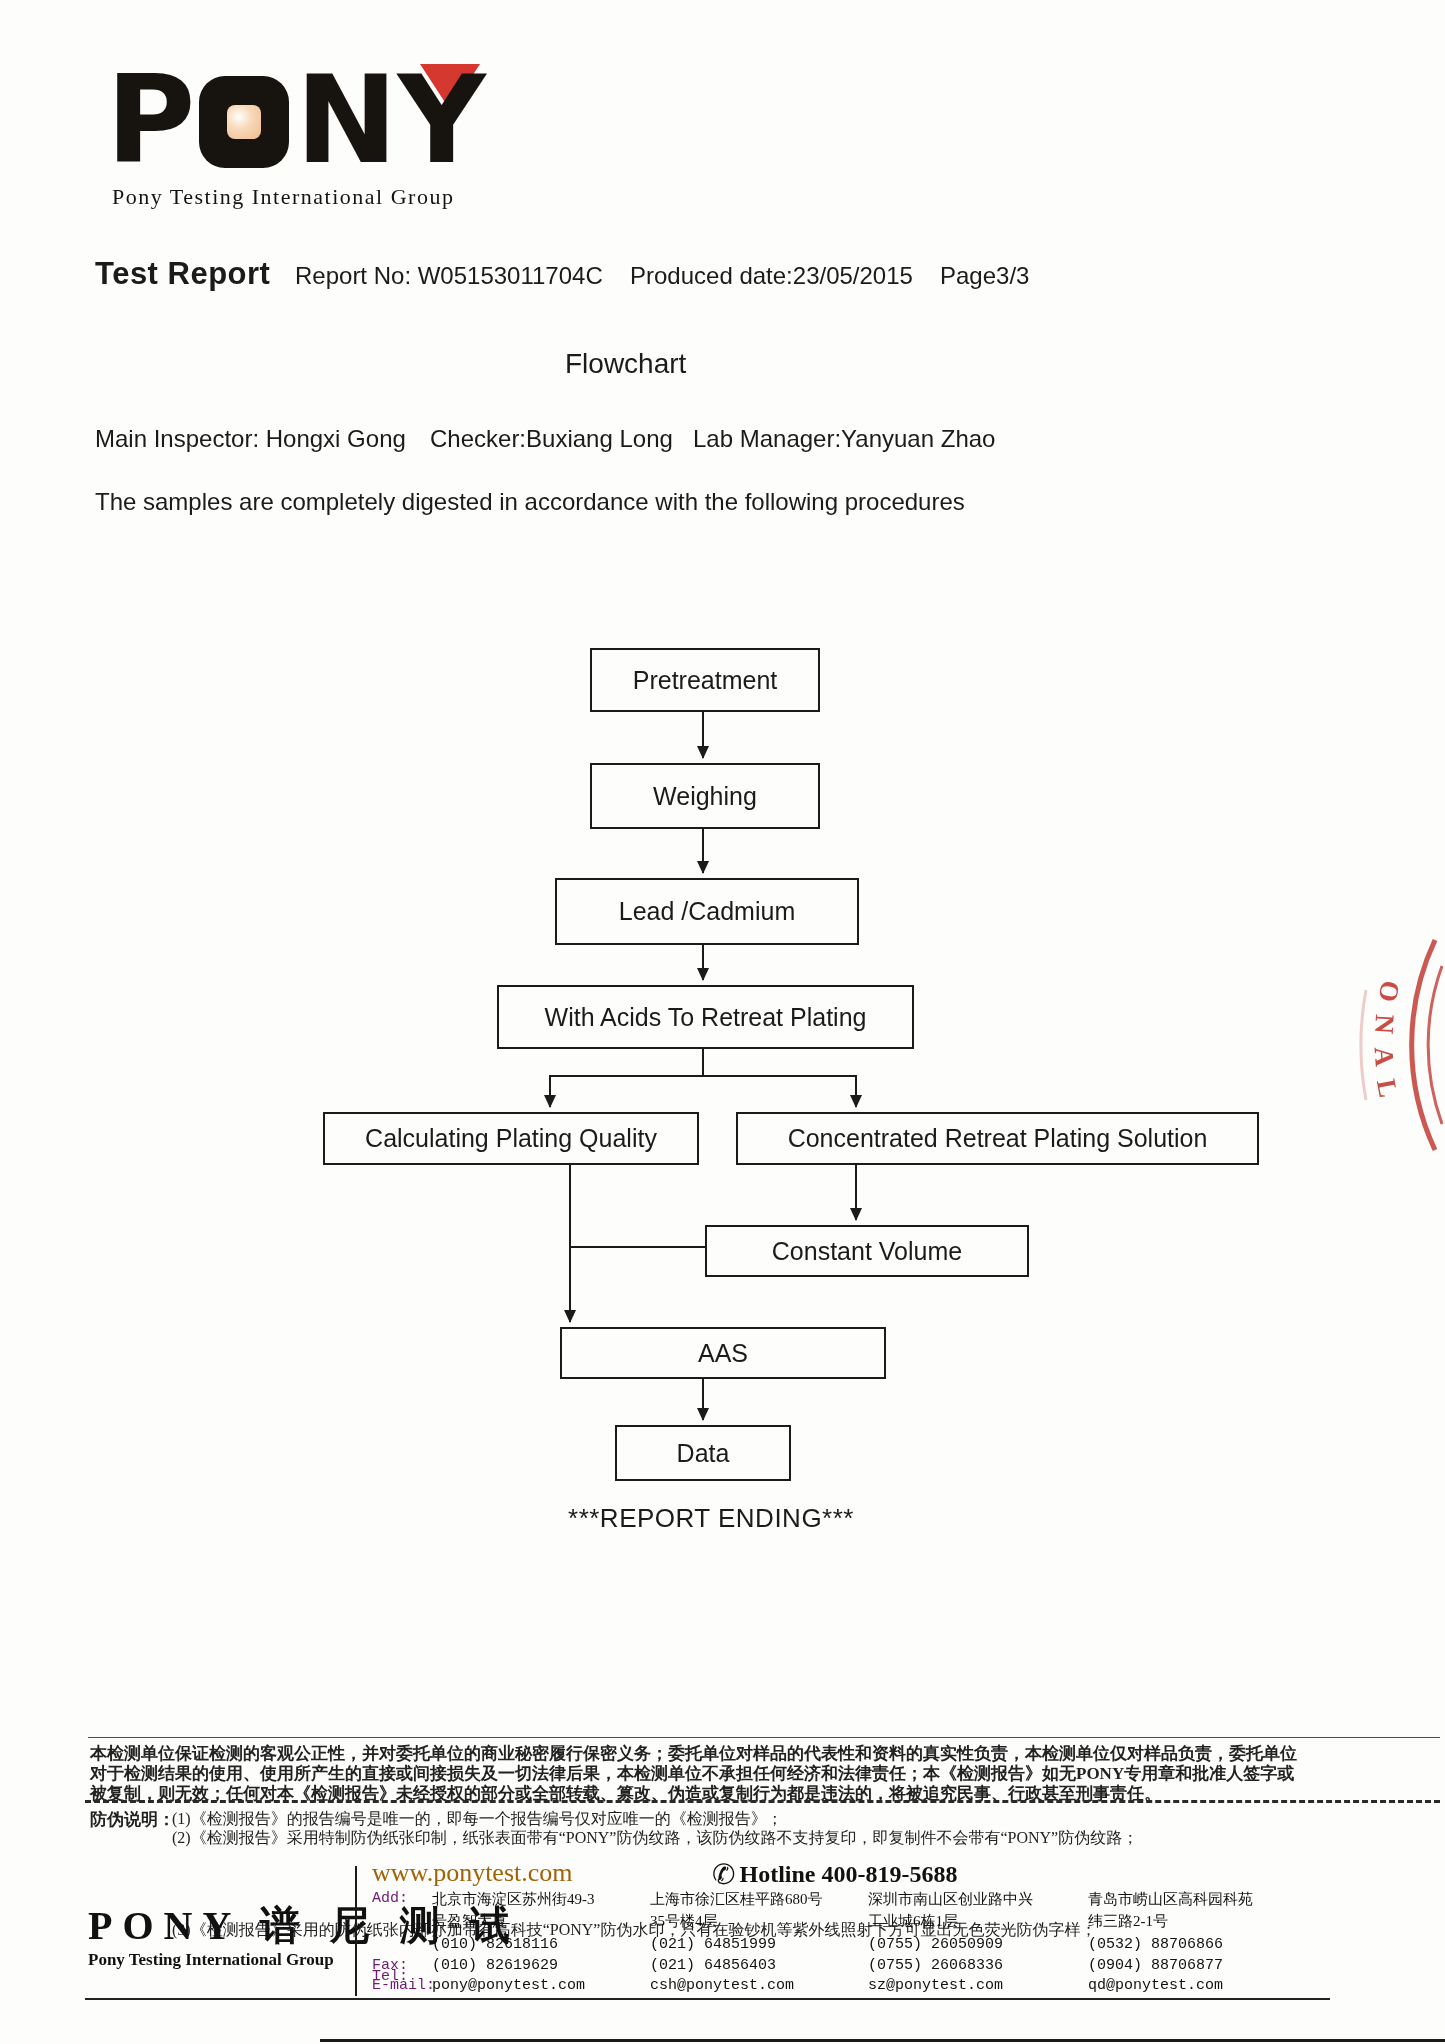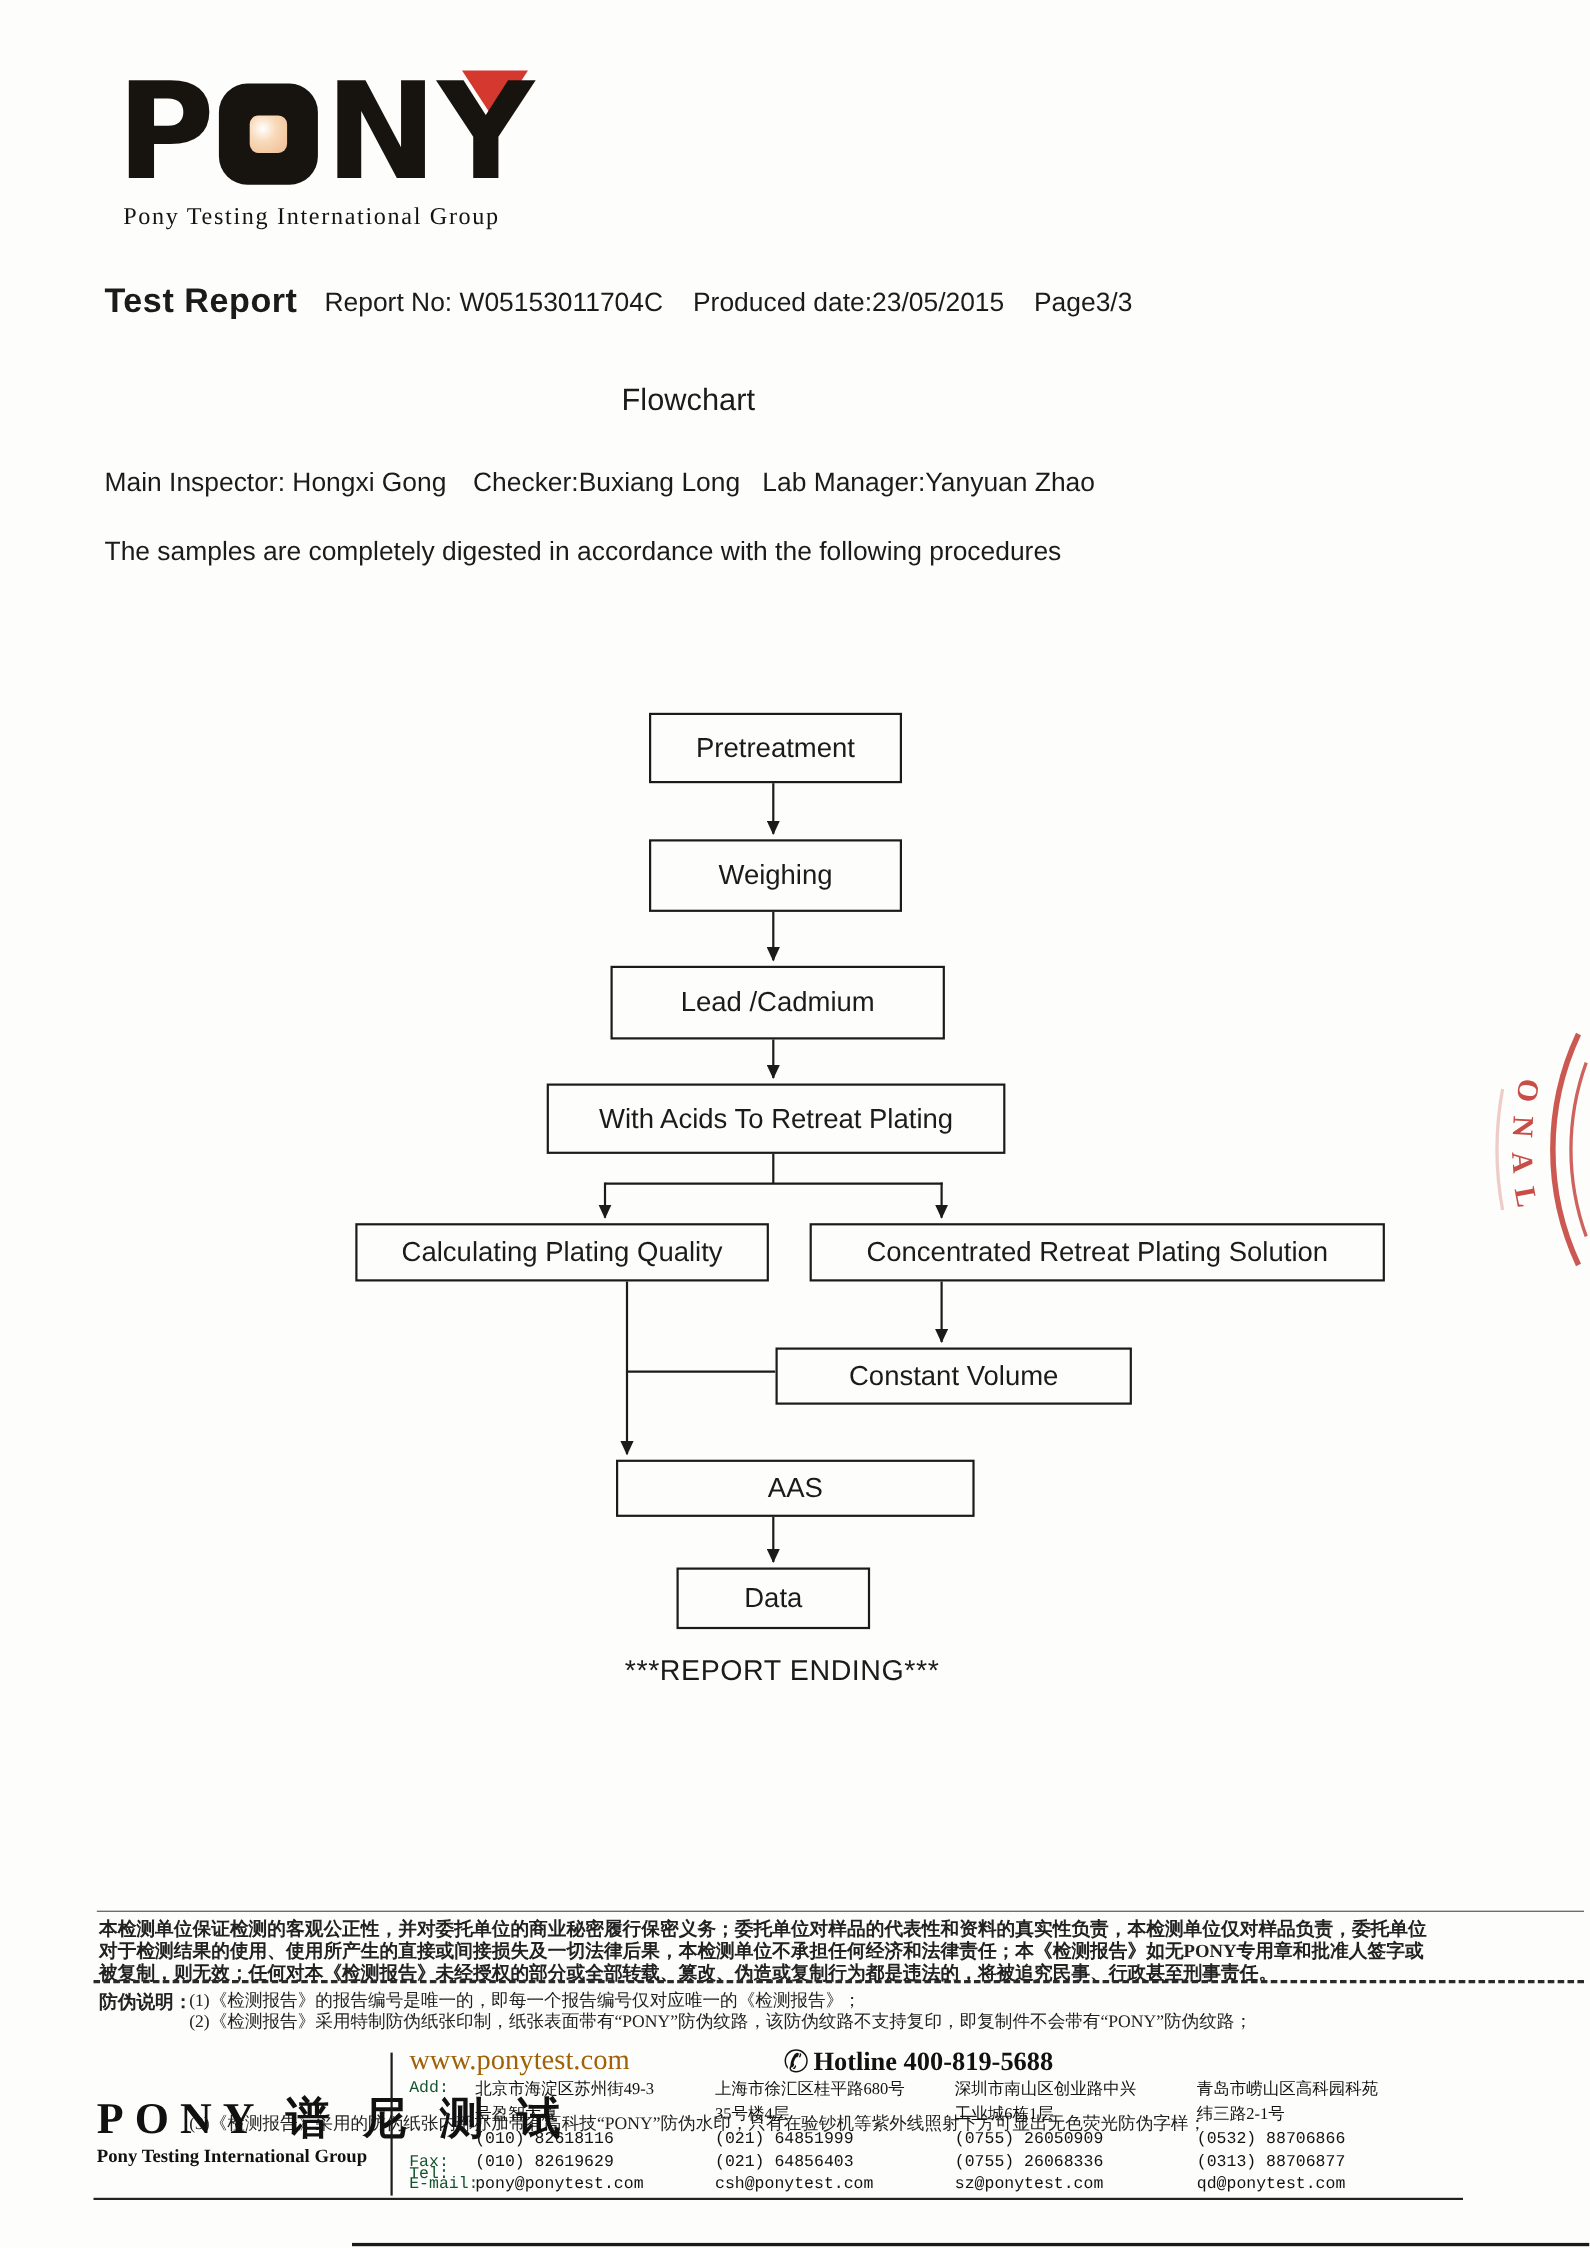--- a/index.html
+++ b/index.html
@@ -93,21 +93,21 @@
             font-size:40px;letter-spacing:10px;color:#111;}
   .brand-cn-en{left:88px;top:1950px;font-family:"Liberation Serif", serif;font-weight:bold;
                font-size:17px;color:#111;}
   .ftr-divider{left:355px;top:1866px;width:2px;height:130px;background:#1b1b1b;}
 
   .www{left:372px;top:1858px;font-family:"Liberation Serif", serif;font-size:26px;color:#a16207;}
   .hotline{left:712px;top:1858px;font-family:"Liberation Serif", serif;font-weight:bold;
            font-size:24px;color:#111;display:flex;align-items:center;}
   .phone-ico{font-size:28px;margin-right:4px;font-weight:normal;}
 
-  .ftr-label{left:372px;font-family:"Liberation Mono", monospace;font-size:15px;color:#14532d;}
+  .ftr-label{left:372px;font-family:"Liberation Mono", monospace;font-size:15px;color:#701a75;}
   .lab-add{top:1890px;}
   .lab-tel{top:1936px;margin-top:32px;}
   .lab-fax{top:1957px;}
   .lab-email{top:1977px;}
 
   .cell{font-family:"Liberation Mono", monospace;font-size:15px;white-space:nowrap;color:#111;}
   .cnCell{font-family:"Liberation Serif", serif;font-size:15px;}
   .c1{left:432px;} .c2{left:650px;} .c3{left:868px;} .c4{left:1088px;}
   .r-add1{top:1890px;} .r-add2{top:1912px;} .r-tel{top:1936px;} .r-fax{top:1957px;} .r-em{top:1977px;}
 
@@ -226,17 +226,17 @@
 
 <div class="abs cell cnCell c3 r-add1">深圳市南山区创业路中兴</div>
 <div class="abs cell cnCell c3 r-add2">工业城6栋1层</div>
 <div class="abs cell c3 r-tel">(0755) 26050909</div>
 <div class="abs cell c3 r-fax">(0755) 26068336</div>
 <div class="abs cell c3 r-em">sz@ponytest.com</div>
 
 <div class="abs cell cnCell c4 r-add1">青岛市崂山区高科园科苑</div>
 <div class="abs cell cnCell c4 r-add2">纬三路2-1号</div>
 <div class="abs cell c4 r-tel">(0532) 88706866</div>
-<div class="abs cell c4 r-fax">(0313) 88706877</div>
+<div class="abs cell c4 r-fax">(0904) 88706877</div>
 <div class="abs cell c4 r-em">qd@ponytest.com</div>
 
 <div class="abs ftr-rule-bottom"></div>
 <div class="abs scan-edge"></div>
 
 </body></html>

